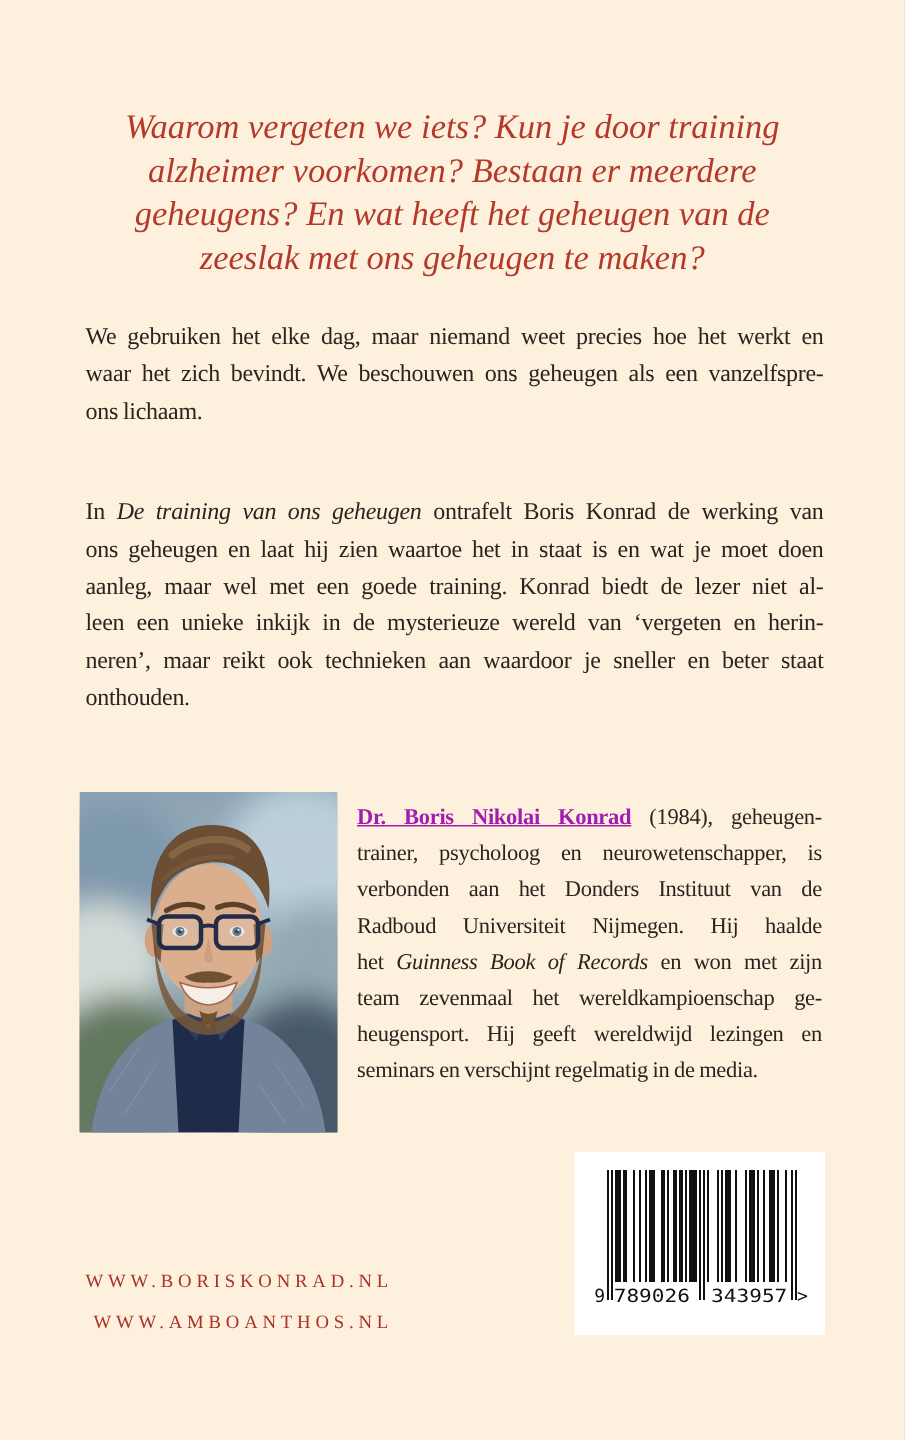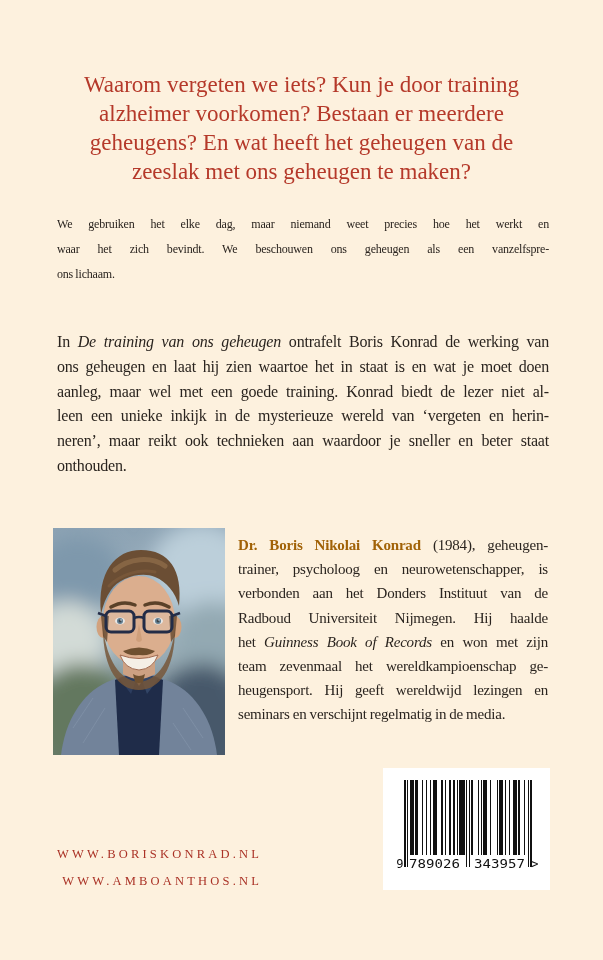--- a/index.html
+++ b/index.html
@@ -6,31 +6,31 @@
   #cover{
     position:relative;width:603px;height:960px;margin:0 auto;
     background:#fdf1de;overflow:hidden;
     font-family:"Liberation Serif","DejaVu Serif",serif;color:#2a241f;
   }
   .ln{white-space:normal;}
   .just .jl{text-align:justify;text-align-last:justify;}
   .just .ln{letter-spacing:-0.2px;word-spacing:-0.5px;}
   .headline{
     position:absolute;left:38px;right:38px;top:70px;
-    font-size:23px;line-height:29px;color:#b5392a;
+    font-size:23px;line-height:29px;color:#b5392a;font-style:italic;
   }
   .headline .ln{text-align:center;}
   .block{position:absolute;left:57px;width:492px;}
-  #intro{top:212px;font-size:12px;line-height:25px;}
+  #intro{top:212px;font-size:16px;line-height:25px;}
   #synopsis{top:330px;font-size:16px;line-height:24.8px;}
   #photo{position:absolute;left:53px;top:528px;width:172px;height:227px;}
   #photo svg{display:block;width:172px;height:227px;}
   #bio{position:absolute;left:238px;top:533px;width:310px;font-size:15px;line-height:24.2px;}
   .i{font-style:italic;}
-  .rb{color:#a16207;font-weight:bold;}
+  .rb{color:#a21caf;font-weight:bold;text-decoration:underline;}
   #websites{
     position:absolute;left:57px;top:841px;
     font-size:12.5px;line-height:27px;letter-spacing:3.2px;color:#aa3226;text-align:right;
   }
   #barcode-box{position:absolute;left:383px;top:768px;width:167px;height:122px;background:#ffffff;}
   #barcode-box svg{position:absolute;left:8px;top:12px;}
   .bc-digit{font-family:"DejaVu Sans Mono","Liberation Mono",monospace;fill:#111;}
 </style>
 </head>
 <body>

